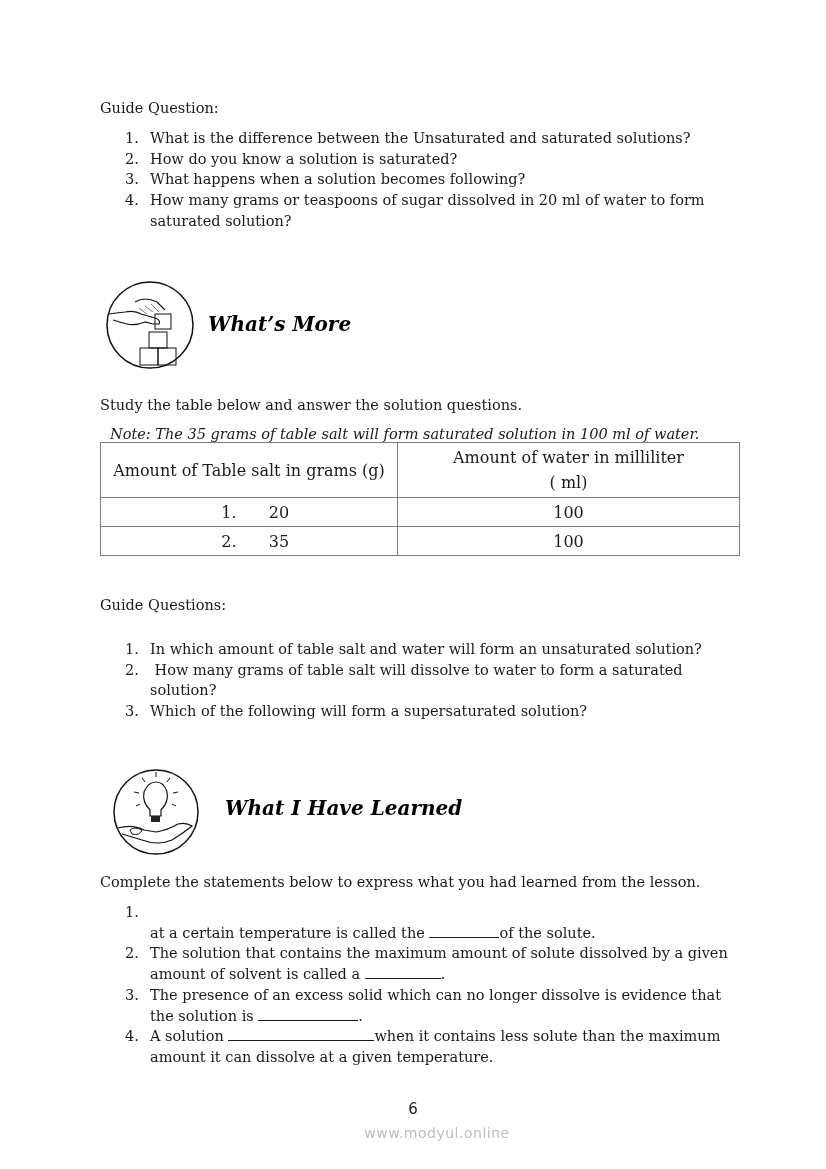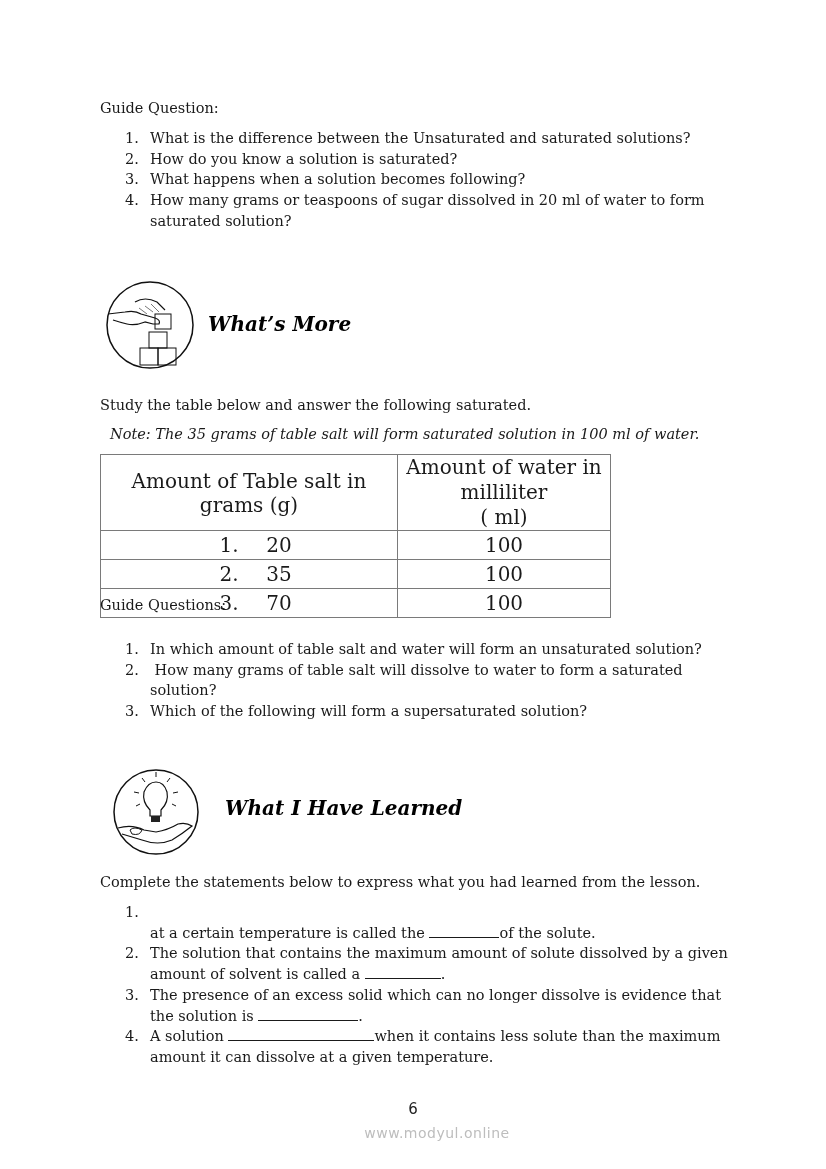--- a/index.html
+++ b/index.html
@@ -5,21 +5,21 @@
   html, body { margin: 0; padding: 0; background: #ffffff; }
   body { width: 826px; height: 1169px; position: relative; overflow: hidden;
          font-family: "DejaVu Serif", "Liberation Serif", serif; color: #1a1a1a; font-size: 14.5px; }
   .abs { position: absolute; }
   .p { position: absolute; left: 100px; white-space: nowrap; }
   ol.q { position: absolute; margin: 0; padding: 0; list-style: none; }
   ol.q li { position: relative; padding-left: 50px; line-height: 20.7px; }
   ol.q li .num { position: absolute; left: 25px; }
   .italic { font-style: italic; margin-left: 10px; }
   .head { position: absolute; font-family: "DejaVu Serif", serif; font-weight: bold; font-style: italic; font-size: 20px; color: #000; }
-  table.t { position: absolute; left: 100px; top: 454px; width: 511px; border-collapse: collapse; font-size: 20px; }
+  table.t { position: absolute; left: 100px; top: 442px; width: 640px; border-collapse: collapse; font-size: 16px; }
   table.t td { border: 1px solid #7a7a7a; text-align: center; padding: 0; }
   .blank { display: inline-block; border-bottom: 1px solid #1a1a1a; height: 14px; vertical-align: baseline; }
   .footer-num { position: absolute; left: 0; width: 826px; top: 1100px; text-align: center; font-family: "DejaVu Sans", sans-serif; font-size: 15px; color: #222; }
   .watermark { position: absolute; left: 0; width: 826px; top: 1125px; text-align: center; font-family: "DejaVu Sans", sans-serif; font-size: 14px; color: #bdbdbd; letter-spacing: 0.5px; padding-left: 24px; }
 </style>
 </head>
 <body>
 
 <div class="p" style="top:100px;">Guide Question:</div>
 <ol class="q" style="left:100px; top:128px;">
@@ -36,42 +36,38 @@
     <rect x="53" y="68" width="18" height="17" fill="none" stroke="#111" stroke-width="1"></rect>
     <rect x="44" y="52" width="18" height="16" fill="none" stroke="#111" stroke-width="1"></rect>
     <rect x="50" y="34" width="16" height="15" fill="none" stroke="#111" stroke-width="1"></rect>
     <path d="M3 34 L20 32 Q30 30 36 34 L50 38 Q56 40 54 44 L48 44 L40 42 Q30 46 22 44 Q14 42 8 40" fill="none" stroke="#111" stroke-width="1.2"></path>
     <path d="M30 22 Q40 16 52 22 L60 30" fill="none" stroke="#111" stroke-width="1.2"></path>
     <path d="M34 28 L42 34 M40 26 L48 32 M46 24 L54 32" stroke="#555" stroke-width="0.8"></path>
   </svg>
 </div>
 <div class="head" style="left:208px; top:312px;">What’s More</div>
 
-<div class="p" style="top:397px;">Study the table below and answer the following saturated.</div>
+<div class="p" style="top:397px;">Study the table below and answer the solution questions.</div>
 <div class="p italic" style="top:426px;">Note: The 35 grams of table salt will form saturated solution in 100 ml of water.</div>
 
 <table class="t">
   <tbody>
       <tr style="height:55px;">
     <td style="width:296px;">Amount of Table salt  in grams (g)</td>
     <td style="line-height:25px;">
       <span>Amount of  water in milliliter</span><br>
       <span>( ml)</span>
     </td>
   </tr>
   <tr style="height:29px;">
     <td><span style="display:inline-block;width:60px;">1.</span><span style="display:inline-block;width:40px;">20</span></td>
     <td>100</td>
   </tr>
   <tr style="height:29px;">
     <td><span style="display:inline-block;width:60px;">2.</span><span style="display:inline-block;width:40px;">35</span></td>
-    <td>100</td>
-  </tr>
-  <tr style="height:29px;">
-    <td><span style="display:inline-block;width:60px;">3.</span><span style="display:inline-block;width:40px;">70</span></td>
     <td>100</td>
   </tr>
 </tbody>
   </table>
 
 <div class="p" style="top:584px;margin-top:13px;">Guide Questions:</div>
 <ol class="q" style="left:100px; top:639px;">
   <li><span class="num">1.</span><span>In which amount of table salt and water will form an unsaturated solution?</span></li>
   <li><span class="num">2.</span><span style="white-space:pre;"> How many grams of table salt will dissolve to water to form a saturated</span><br><span>solution?</span></li>
   <li><span class="num">3.</span><span>Which of the following will form a supersaturated solution?</span></li>

